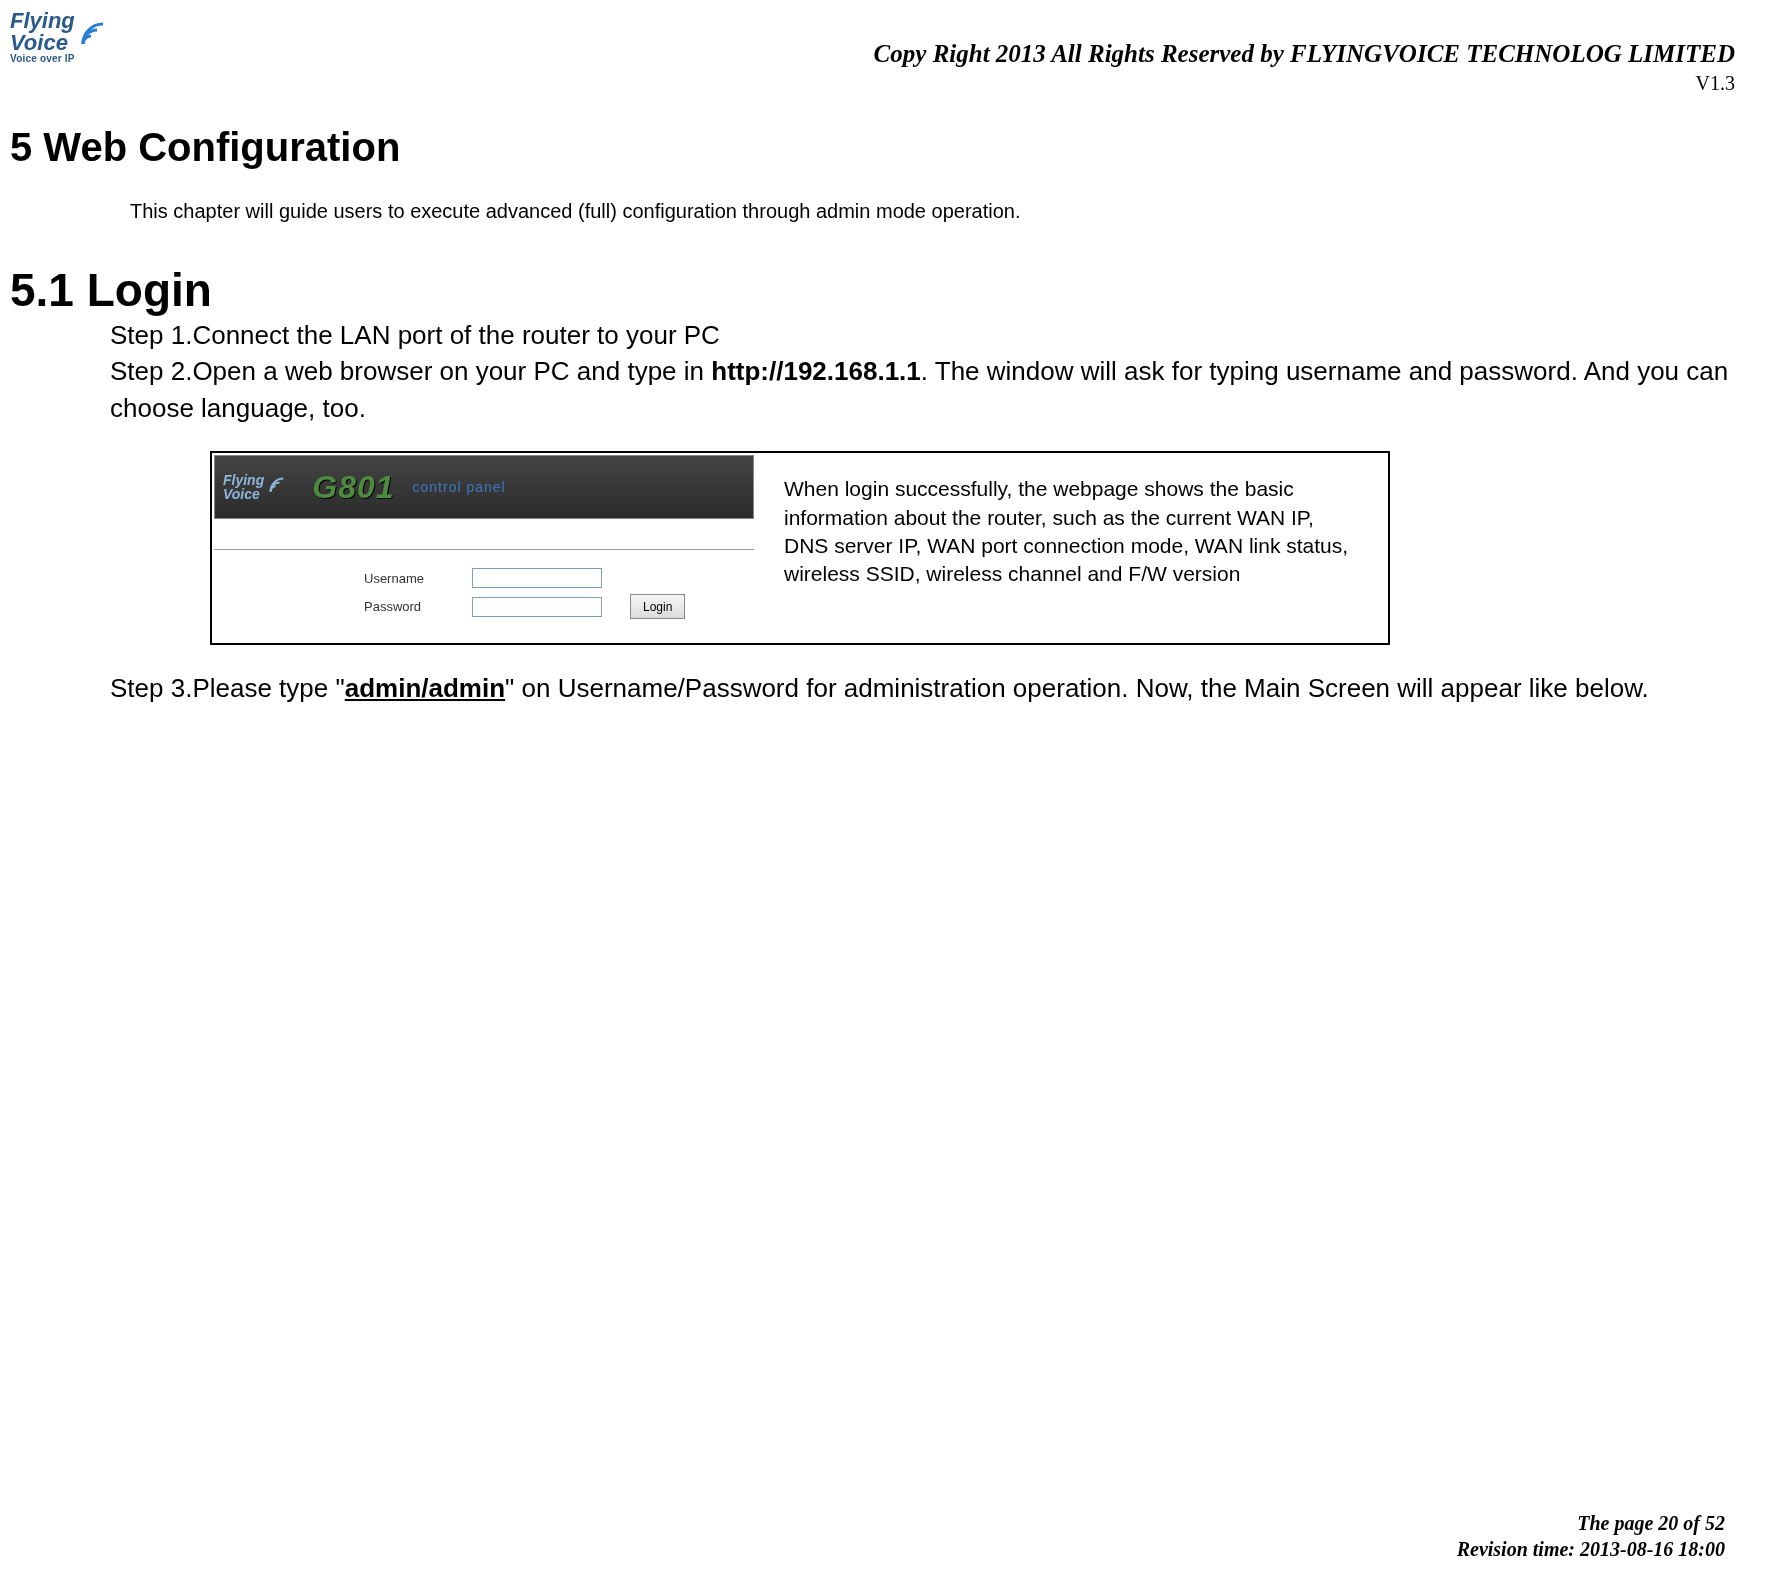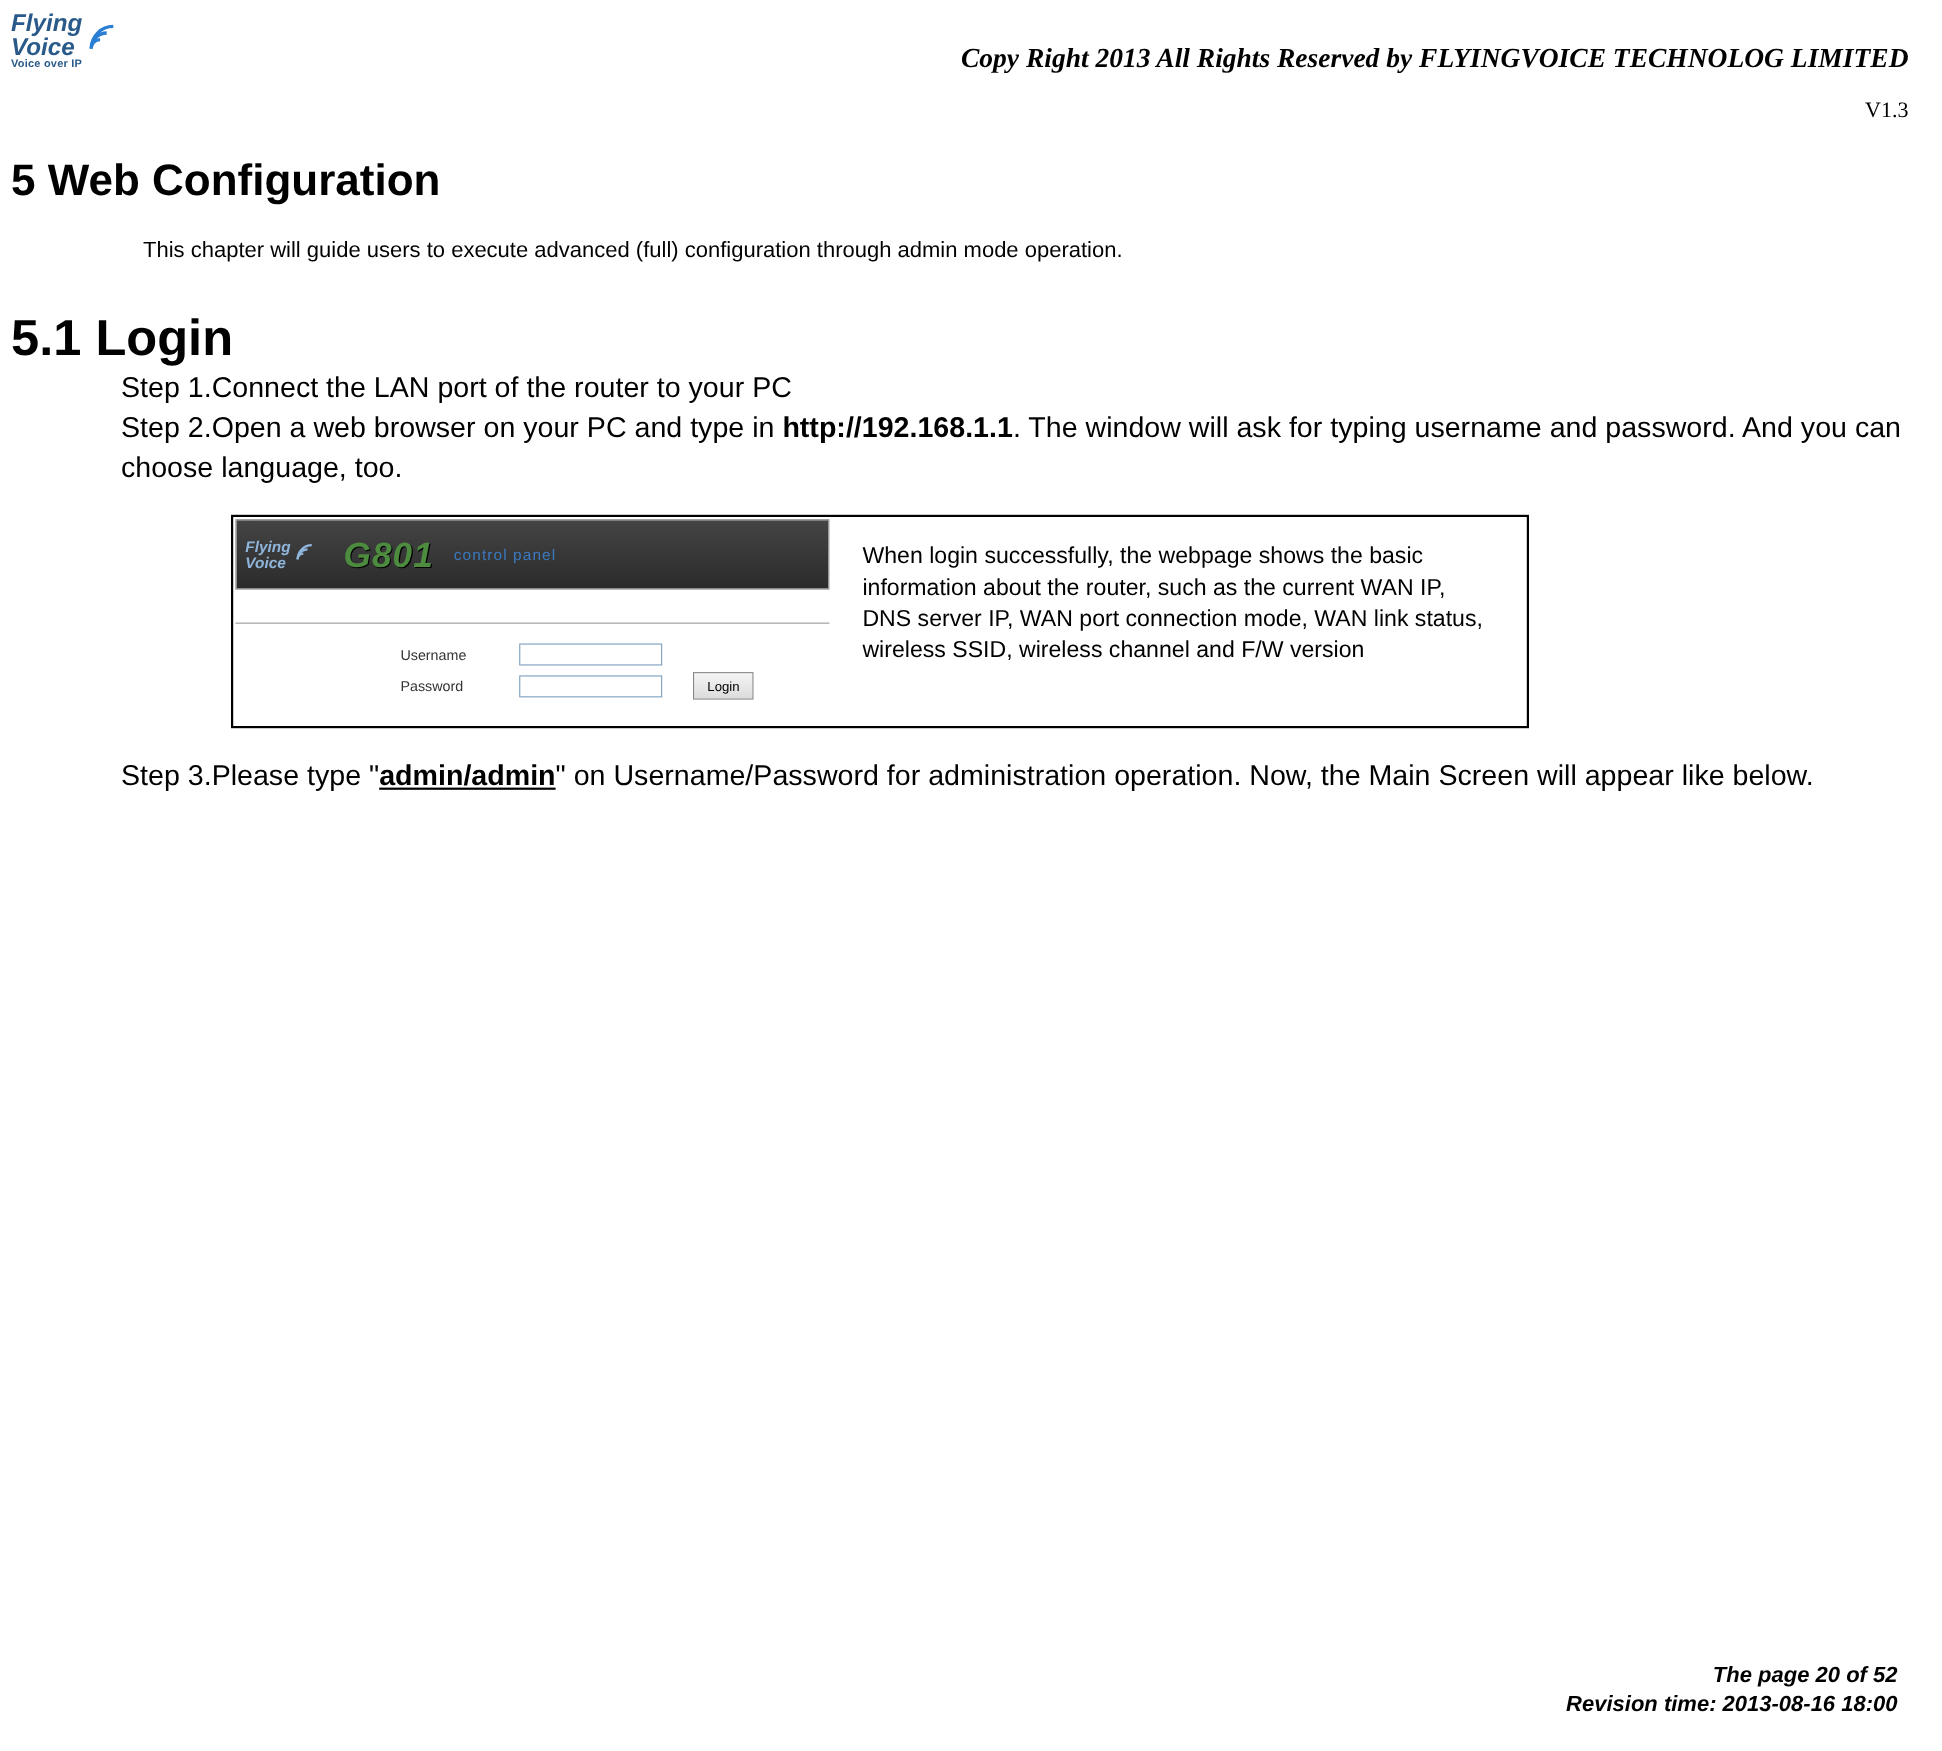--- a/index.html
+++ b/index.html
@@ -30,21 +30,21 @@
       display: inline-block;
       margin-left: 2px;
       margin-top: -2px;
     }
     .header-right {
       margin-left: auto;
       text-align: right;
       font-family: "Times New Roman", Times, serif;
     }
     .copyright { font-size: 25px; font-style: italic; font-weight: bold; margin-top: 30px;}
-    .version   { font-size: 20px; margin-top: 21px; }
+    .version   { font-size: 20px; margin-top: 4px; }
     h1.main-title {
       font-family: Arial, Helvetica, sans-serif;
       font-size: 40px;
       font-weight: 900;
       margin: 30px 0 30px 0;
       letter-spacing: 0px;
     }
     .intro { margin-left: 120px; font-size: 20px; margin-bottom: 40px; }
     h2.sub-title {
       font-family: Arial, Helvetica, sans-serif;
@@ -131,21 +131,21 @@
       flex: 1;
       padding: 20px 30px 20px 30px;
       font-size: 21px;
       line-height: 1.35;
     }
     .footer {
       position: absolute;
       bottom: 30px;
       right: 40px;
       text-align: right;
-      font-family: Liberation Sans, sans-serif;
+      font-family: Liberation Serif, serif;
       font-size: 20px;
       font-style: italic;
       font-weight: bold;
       line-height: 1.3;
     }
   </style>
 </head>
 <body>
 
 <div class="header-row">

